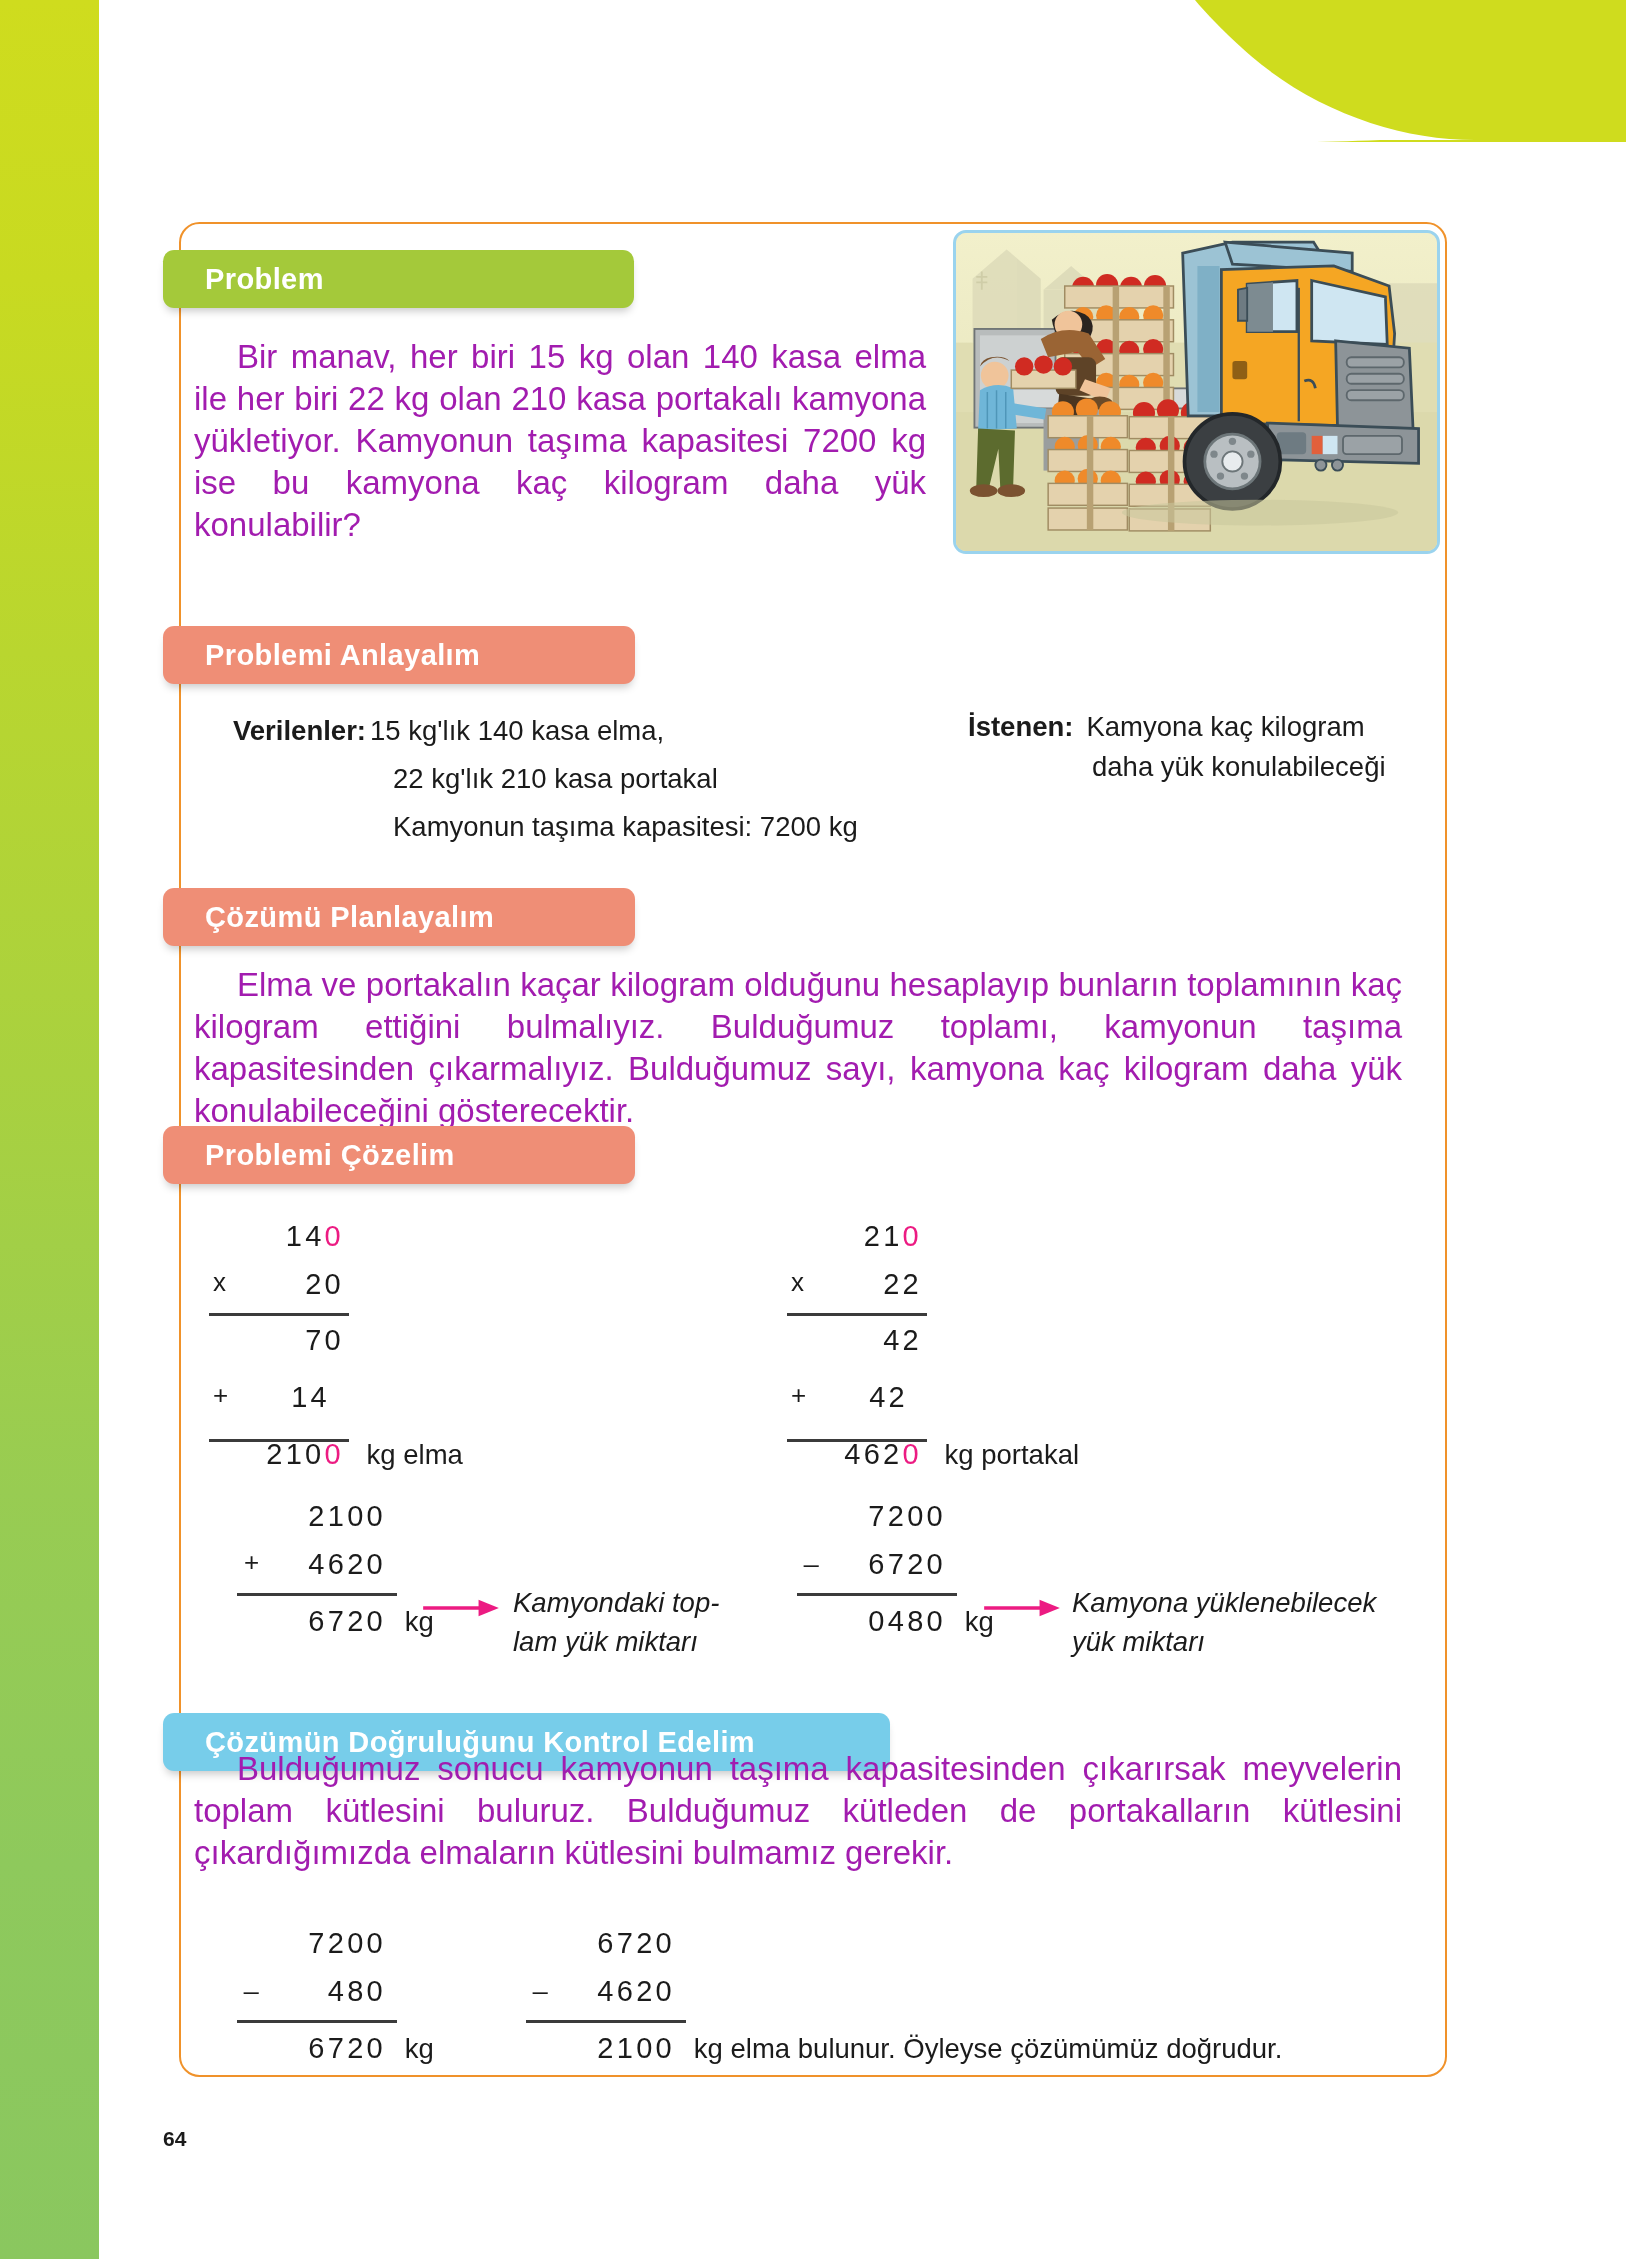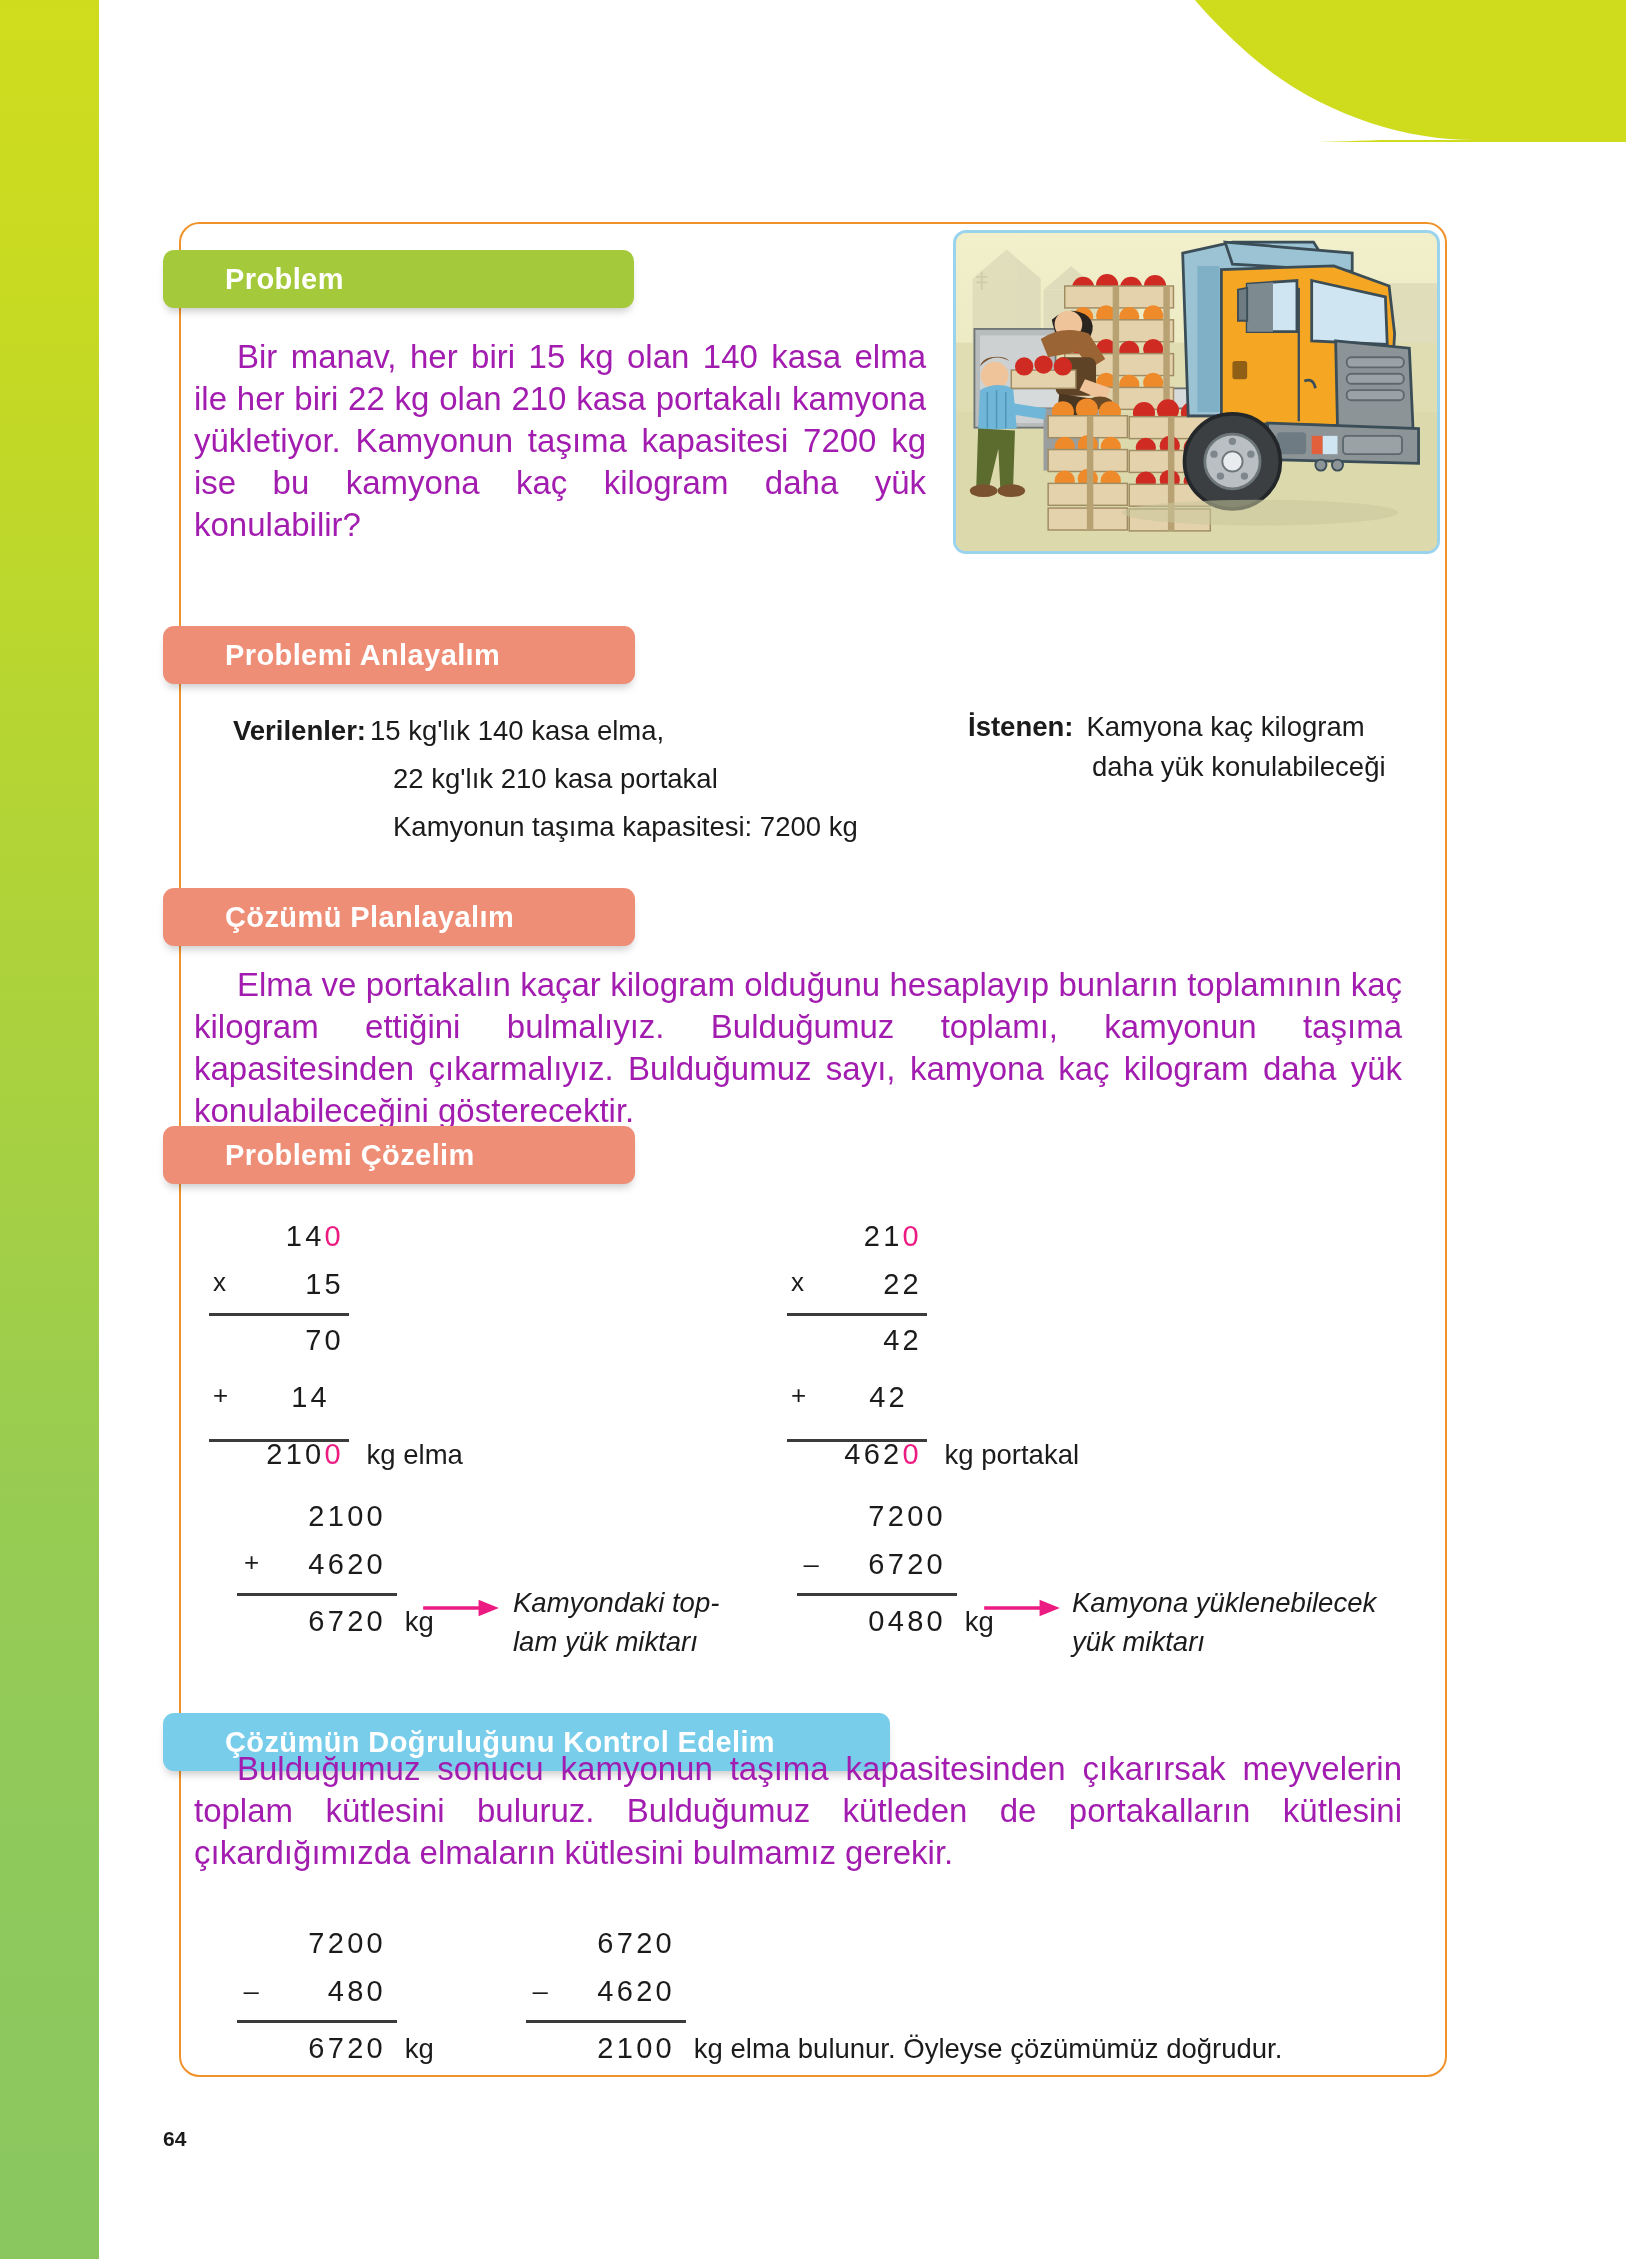--- a/index.html
+++ b/index.html
@@ -62,21 +62,21 @@
     background: #ffffff;
   }
 
   
   .tab {
     position: absolute;
     color: #ffffff;
     font-weight: bold;
     display: flex;
     align-items: center;
-    padding-left: 62px;
+    padding-left: 42px;
     letter-spacing: 0.4px;
     border-radius: 11.2px;
     box-shadow: 0 6.5px 8.4px -3.7px rgba(0,0,0,0.22);
   }
   .tab-green { background: #a4c93a; }
   .tab-red   { background: #ef8e76; }
   .tab-blue  { background: #77cdea; }
 
   
   .para {
@@ -415,21 +415,21 @@
   </div>
 
   <div class="calc" style="left:213px; top:1212px; width:298px;">
     <div class="row">
       <span class="num" style="width:131px;">
         <span>14</span><span class="zero-hi">0</span>
       </span>
     </div>
     <div class="row">
       <span class="op">x</span>
-      <span class="num" style="width:131px; display:inline-block;">15</span>
+      <span class="num" style="width:131px; display:inline-block;">20</span>
     </div>
     <div class="rule" style="left:-3.7px; top:101px; width:140px;"></div>
     <div class="row" style="margin-top:7.5px;">
       <span class="num" style="width:131px; display:inline-block;">70</span>
     </div>
     <div class="row" style="margin-top:9.3px;">
       <span class="op">+</span>
       <span class="num" style="width:117px; display:inline-block;">14</span>
     </div>
     <div class="rule" style="left:-3.7px; top:227px; width:140px;"></div>

